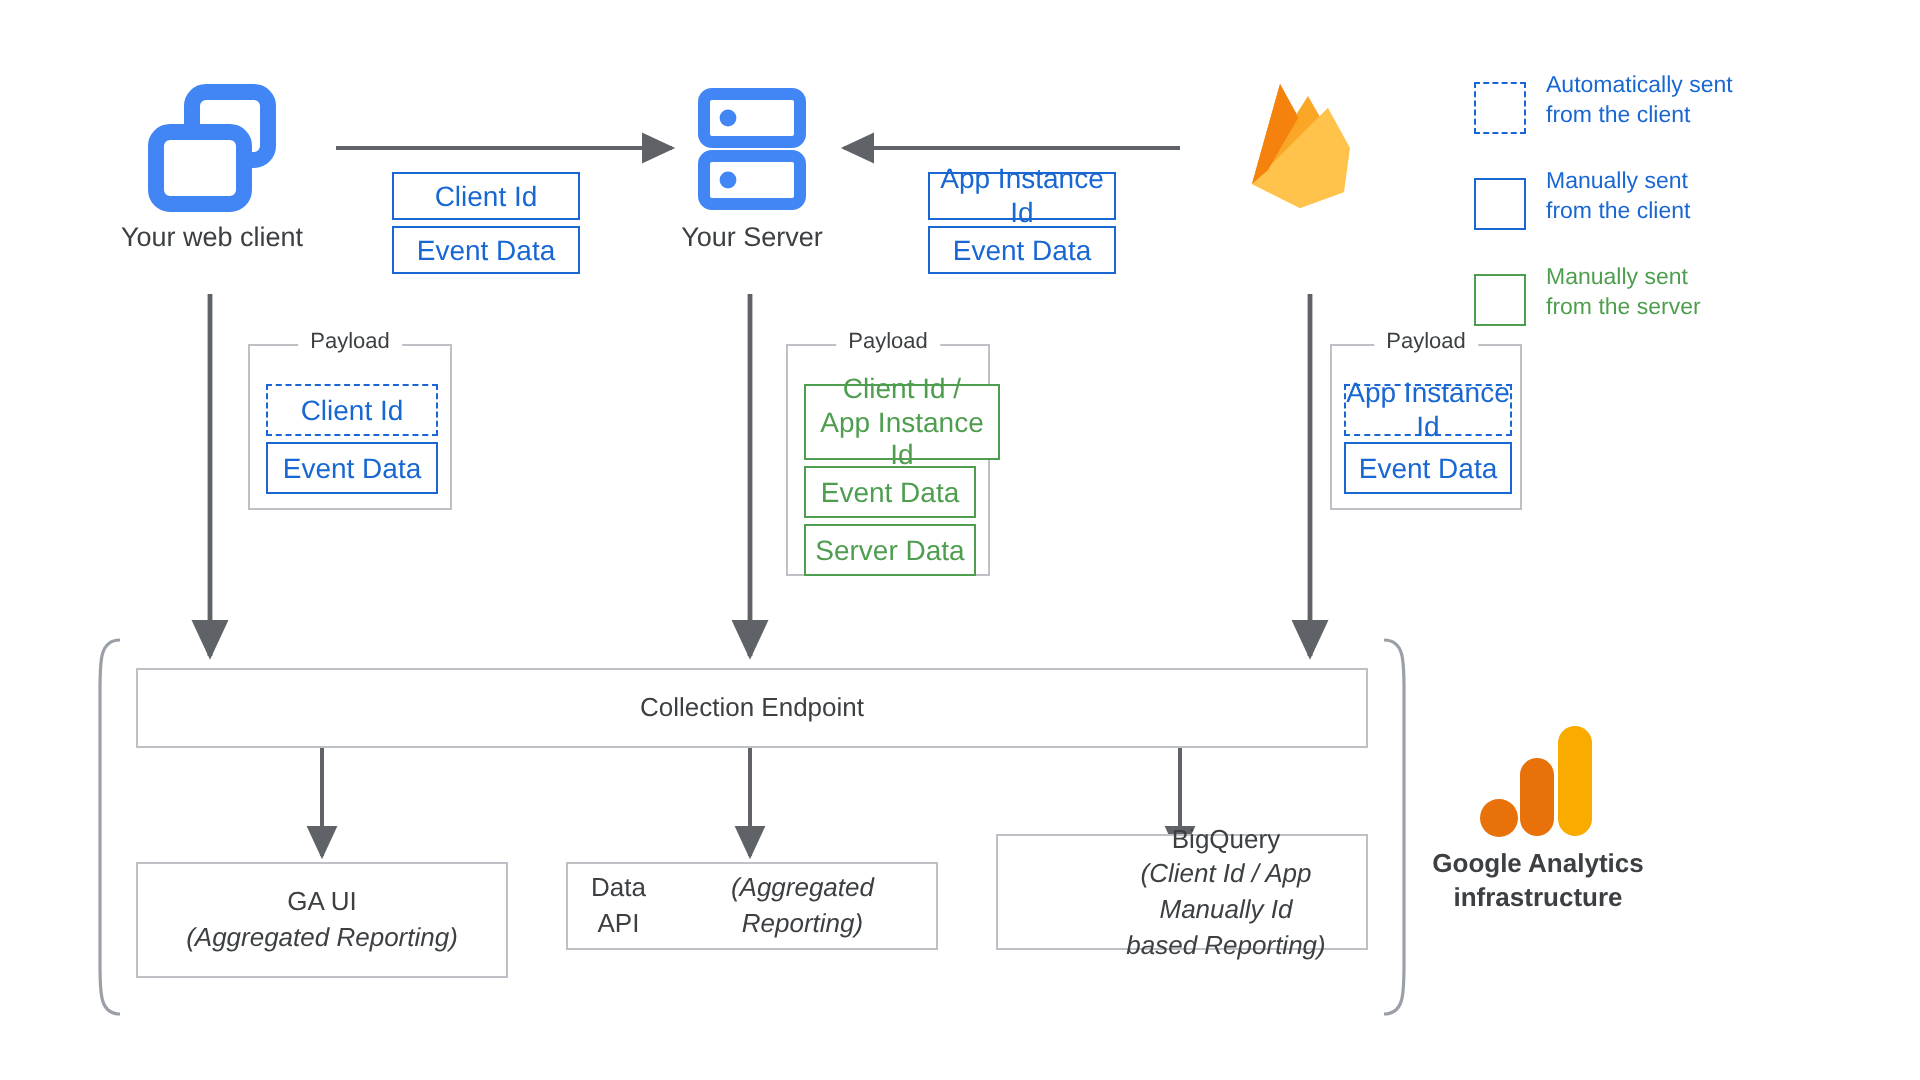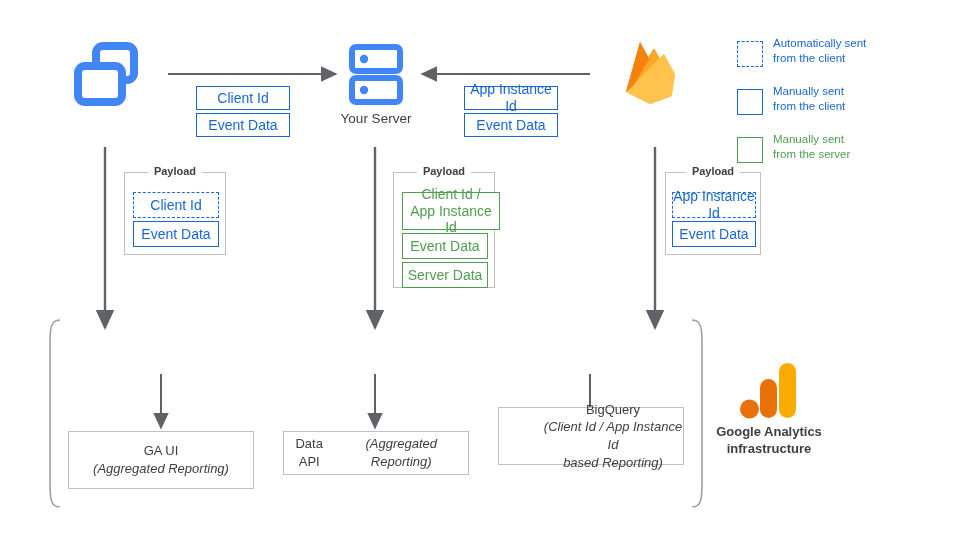--- a/index.html
+++ b/index.html
@@ -51,21 +51,21 @@
     background: #ffffff;
   }
   .payload-title {
     position: absolute;
     top: -8px;
     left: 50%;
     transform: translateX(-50%);
     background: #ffffff;
     padding: 0 6px;
     font-size: 11px;
-    font-weight: bold;
+    font-weight: normal;
     color: #3c4043;
     white-space: nowrap;
   }
 
   
   .gbox {
     position: absolute;
     box-sizing: border-box;
     border: 1px solid #bdc1c6;
     background: #ffffff;
@@ -139,20 +139,21 @@
     <line x1="590" y1="374" x2="590" y2="428" stroke="#5f6368" stroke-width="2" marker-end="url(#ah)"></line>
 
     <path d="M60,320 C50,320 50,330 50,345 L50,482 C50,497 50,507 60,507" fill="none" stroke="#9aa0a6" stroke-width="1.6"></path>
     <path d="M692,320 C702,320 702,330 702,345 L702,482 C702,497 702,507 692,507" fill="none" stroke="#9aa0a6" stroke-width="1.6"></path>
   </svg>
 
   <svg class="abs" style="left:74px; top:42px;" width="64" height="66" viewBox="0 0 64 66">
     <rect x="22" y="4" width="38" height="34" rx="7" ry="7" fill="none" stroke="#4285f4" stroke-width="8"></rect>
     <rect x="4" y="24" width="44" height="36" rx="7" ry="7" fill="#ffffff" stroke="#4285f4" stroke-width="8"></rect>
   </svg>
+  <div class="node-label" style="left:24px; top:111px; width:164px;">Your web client</div>
 
   <svg class="abs" style="left:349px; top:44px;" width="54" height="62" viewBox="0 0 54 62">
     <rect x="3" y="3" width="48" height="24" rx="4" ry="4" fill="#ffffff" stroke="#4285f4" stroke-width="6"></rect>
     <circle cx="15" cy="15" r="4.2" fill="#4285f4"></circle>
     <rect x="3" y="34" width="48" height="24" rx="4" ry="4" fill="#ffffff" stroke="#4285f4" stroke-width="6"></rect>
     <circle cx="15" cy="46" r="4.2" fill="#4285f4"></circle>
   </svg>
   <div class="node-label" style="left:295px; top:111px; width:162px;">Your Server</div>
 
   <svg class="abs" style="left:620px; top:38px;" width="62" height="68" viewBox="0 0 62 68">
@@ -182,34 +183,35 @@
     <div class="chip green" style="left:8px; top:60px; width:86px; height:26px;">Event Data</div>
     <div class="chip green" style="left:8px; top:89px; width:86px; height:26px;">Server Data</div>
   </div>
 
   <div class="payload" style="left:665px; top:172px; width:96px; height:83px;">
     <div class="payload-title">Payload</div>
     <div class="chip blue-dashed" style="left:6px; top:19px; width:84px; height:26px;">App Instance Id</div>
     <div class="chip blue" style="left:6px; top:48px; width:84px; height:26px;">Event Data</div>
   </div>
 
+  <div class="gbox" style="left:68px; top:334px; width:616px; height:40px;">Collection Endpoint</div>
 
   <div class="gbox" style="left:68px; top:431px; width:186px; height:58px; flex-direction:column;">
     <div>GA UI</div>
     <div class="sub">(Aggregated Reporting)</div>
   </div>
 
   <div class="gbox" style="left:283px; top:431px; width:186px; height:44px; flex-direction:row;">
     <div>Data API</div>
     <div class="sub">(Aggregated Reporting)</div>
   </div>
 
-  <div class="gbox" style="left:498px; top:407px; width:186px; height:58px; flex-direction:column;padding-left:44px;">
+  <div class="gbox" style="left:498px; top:417px; width:186px; height:58px; flex-direction:column;padding-left:44px;">
     <div>BigQuery</div>
-    <div class="sub" style="white-space:pre-line;">(Client Id / App Instance Id
+    <div class="sub" style="white-space:pre-line;">(Client Id / App Manually Id
 based Reporting)</div>
   </div>
 
   <svg class="abs" style="left:740px; top:362px;" width="58" height="58" viewBox="0 0 58 58">
     <rect x="39" y="1" width="17" height="55" rx="8.5" ry="8.5" fill="#f9ab00"></rect>
     <rect x="20" y="17" width="17" height="39" rx="8.5" ry="8.5" fill="#e8710a"></rect>
     <circle cx="9.5" cy="47" r="9.5" fill="#e8710a"></circle>
   </svg>
   <div class="ga-caption" style="left:690px; top:424px; width:158px;">Google Analytics
 infrastructure</div>

